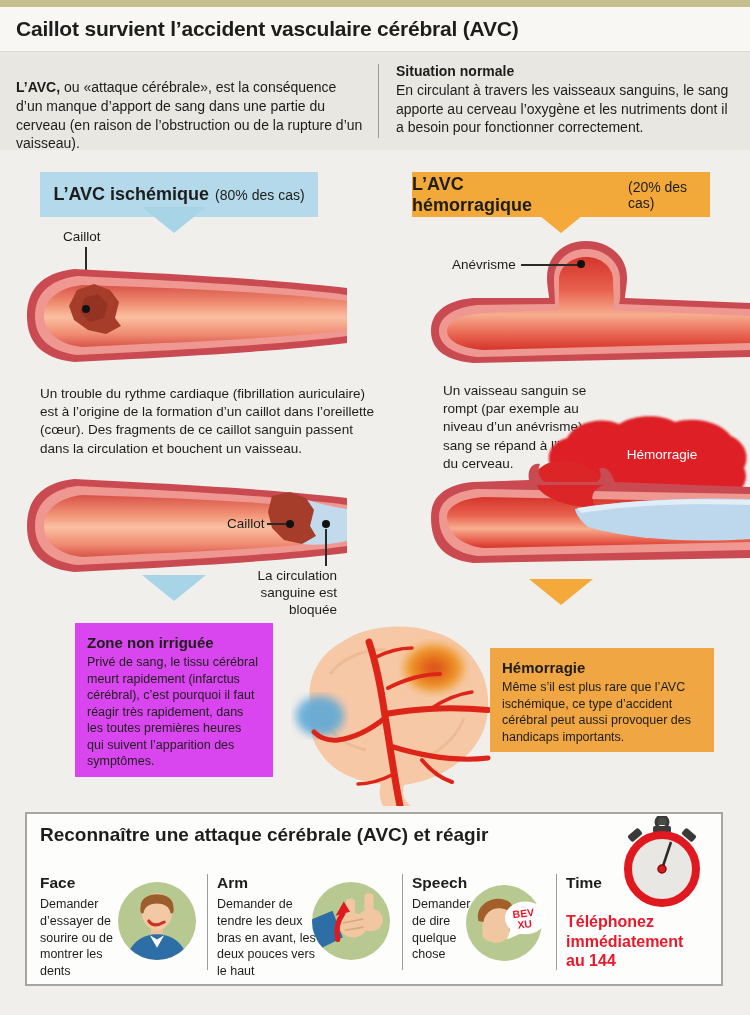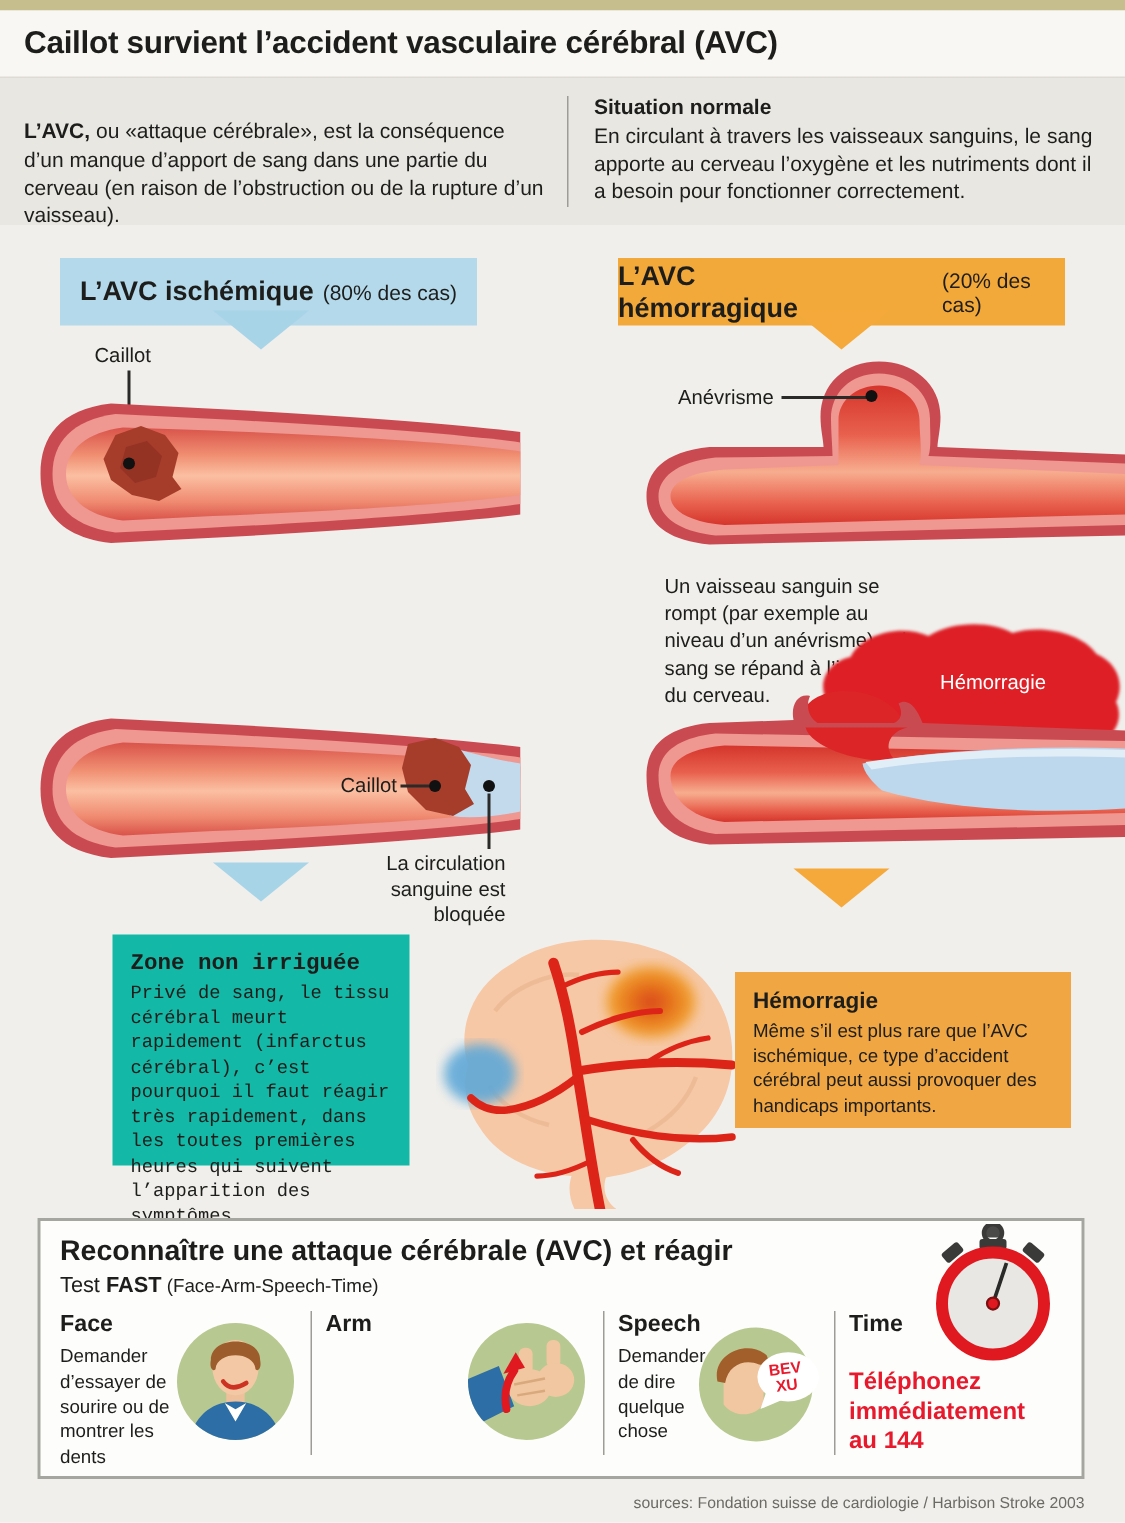--- a/index.html
+++ b/index.html
@@ -21,21 +21,21 @@
   .tri{width:0;height:0;border-left:32px solid transparent;border-right:32px solid transparent;}
   .tri-blue{border-top:26px solid #a8d4e8;}
   .tri-orange{border-top:26px solid #f5a93a;}
   .lbl{font-size:13.5px;color:#1d1d1b;}
   .vline{width:1.5px;background:#2a2a28;}
   .hline{height:1.5px;background:#2a2a28;}
   .dot{width:8px;height:8px;border-radius:50%;background:#111;}
   .desc{font-size:13.5px;line-height:1.35;}
   .blob-label{color:#fff;font-size:13.5px;text-align:center;}
   .info-box{box-sizing:border-box;padding:11px 12px;}
-  .box-blue{background:#14b8a6;font-family:Liberation Mono, monospace;}
+  .box-blue{background:#d946ef;}
   .box-orange{background:#f0a642;}
   .info-box .bt{font-size:15px;font-weight:bold;margin:0 0 3px 0;}
   .info-box .bx{font-size:12.5px;line-height:1.32;margin:0;}
   .fast-box{left:25px;top:812px;width:698px;height:174px;background:#fdfdfb;border:2px solid #a6a6a0;box-sizing:border-box;}
   .fast-title{left:40px;top:824px;font-size:19px;font-weight:bold;}
   .fast-sub{left:40px;top:849px;font-size:14.5px;}
   .fast-sub .note{font-size:12.5px;}
   .col-div{width:1px;background:#9d9c96;}
   .col-h{font-size:15.5px;font-weight:bold;}
   .col-t{font-size:12.5px;line-height:1.34;}
@@ -108,20 +108,21 @@
       </linearGradient>
     </defs>
     <path d="M48,60 C17,63 6,77 6,93 C6,109 17,122 48,125 L325,119 L325,65 L200,60 C200,56 202,48 202,40 C202,18 184,3 161,3 C138,3 122,18 122,40 C122,48 124,56 124,60 Z" fill="#ca4a52"></path>
     <path d="M52,67 C25,70 14,81 14,93 C14,105 25,116 52,119 L325,112 L325,71 L194,66 C196,60 195,50 195,41 C195,24 180,11 161,11 C142,11 129,24 129,41 C129,50 130,60 130,66 Z" fill="#ef9791"></path>
     <path d="M58,75 C34,77 22,84 22,93 C22,102 34,110 58,112 L325,105 L325,78 L188,72 C190,64 188,52 188,42 C188,29 176,19 161,19 C146,19 134,29 134,42 C134,52 134,64 134,72 Z" fill="url(#lum2)"></path>
   </svg>
   <div class="abs lbl" style="left:452px;top:257px;">Anévrisme</div>
   <div class="abs hline" style="left:521px;top:264px;width:58px;"></div>
   <div class="abs dot" style="left:577px;top:260px;"></div>
 
+  <div class="abs desc" style="left:40px;top:385px;width:345px;">Un trouble du rythme cardiaque (fibrillation auriculaire) est à l’origine de la formation d’un caillot dans l’oreillette (cœur). Des fragments de ce caillot sanguin passent dans la circulation et bouchent un vaisseau.</div>
   <div class="abs desc" style="left:443px;top:382px;width:172px;">Un vaisseau sanguin se rompt (par exemple au niveau d’un anévrisme) et le sang se répand à l’intérieur du cerveau.</div>
 
   <svg class="abs blur1" style="left:535px;top:412px;" width="215" height="100" viewBox="0 0 215 100">
     <path d="M20,60 C8,48 14,30 32,26 C40,10 66,4 84,12 C100,2 126,2 140,10 C160,4 186,10 196,24 C210,30 215,44 209,56 C215,68 207,82 191,86 C175,96 150,98 132,92 C112,100 84,98 70,88 C48,92 28,80 20,60 Z" fill="#de1f26"></path>
   </svg>
   <div class="abs blob-label" style="left:612px;top:447px;width:100px;">Hémorragie</div>
 
   <svg class="abs" style="left:22px;top:478px;" width="325" height="95" viewBox="0 0 325 95">
     <path d="M52,1 C18,5 5,23 5,48 C5,73 18,90 52,94 L110,91 C210,86 285,80 325,75 L325,20 C285,15 210,9 110,4 Z" fill="#ca4a52"></path>
     <path d="M55,8 C26,12 13,27 13,48 C13,69 26,83 55,87 L115,84 C215,79 290,73 325,68 L325,27 C290,22 215,16 115,11 Z" fill="#ef9791"></path>
@@ -181,21 +182,20 @@
     </g>
   </svg>
 
   <div class="abs info-box box-orange" style="left:490px;top:648px;width:224px;height:104px;">
     <p class="bt">Hémorragie</p>
     <p class="bx">Même s’il est plus rare que l’AVC ischémique, ce type d’accident cérébral peut aussi provoquer des handicaps importants.</p>
   </div>
 
   <div class="abs fast-box"></div>
   <div class="abs fast-title">Reconnaître une attaque cérébrale (AVC) et réagir</div>
-  <div class="abs fast-sub"><span>Test </span><span class="b">FAST</span><span class="note"> (Face-Arm-Speech-Time)</span></div>
 
   <div class="abs col-div" style="left:207px;top:874px;height:96px;"></div>
   <div class="abs col-div" style="left:402px;top:874px;height:96px;"></div>
   <div class="abs col-div" style="left:556px;top:874px;height:96px;"></div>
 
   <div class="abs col-h" style="left:40px;top:874px;">Face</div>
   <div class="abs col-t" style="left:40px;top:896px;width:86px;">Demander d’essayer de sourire ou de montrer les dents</div>
   <svg class="abs" style="left:118px;top:882px;" width="78" height="78" viewBox="0 0 76 76">
     <defs>
         <clipPath id="cf">
@@ -207,20 +207,21 @@
       <rect x="32" y="42" width="12" height="14" fill="#eec19c"></rect>
       <path d="M8,76 C12,58 25,51 38,51 C51,51 64,58 68,76 Z" fill="#2e6ea6"></path>
       <path d="M31,52 L38,64 L45,52 L38,56 Z" fill="#fff"></path>
       <ellipse cx="38" cy="29" rx="15" ry="18" fill="#f2c9a4"></ellipse>
       <path d="M22,24 C22,8 54,8 54,24 C55,29 53,32 51,30 C50,18 26,18 25,30 C23,32 21,29 22,24 Z" fill="#9c5c2c"></path>
       <path d="M30,38 Q35,45 45,39" stroke="#cc3322" stroke-width="3" fill="none" stroke-linecap="round"></path>
     </g>
   </svg>
 
   <div class="abs col-h" style="left:217px;top:874px;">Arm</div>
+  <div class="abs col-t" style="left:217px;top:896px;width:100px;">Demander de tendre les deux bras en avant, les deux pouces vers le haut</div>
   <svg class="abs" style="left:312px;top:882px;" width="78" height="78" viewBox="0 0 76 76">
     <defs>
         <clipPath id="ca">
           <circle cx="38" cy="38" r="38"></circle>
         </clipPath>
       </defs>
     <circle cx="38" cy="38" r="38" fill="#b7c890"></circle>
     <g clip-path="url(#ca)">
       <polygon points="-4,38 20,28 30,54 2,68" fill="#2e6ea6"></polygon>
       <rect x="33" y="16" width="9" height="18" rx="4" fill="#f0c7a0"></rect>
@@ -250,15 +251,14 @@
     <rect x="39" y="1" width="10" height="8" fill="#4a4a48"></rect>
     <circle cx="44" cy="6" r="6" fill="none" stroke="#3a3a38" stroke-width="3"></circle>
     <rect x="35" y="10" width="18" height="7" rx="2" fill="#3a3a38"></rect>
     <rect x="10" y="15" width="14" height="8" rx="2" fill="#3a3a38" transform="rotate(-40 17 19)"></rect>
     <rect x="64" y="15" width="14" height="8" rx="2" fill="#3a3a38" transform="rotate(40 71 19)"></rect>
     <circle cx="44" cy="53" r="34" fill="#e8e7e4" stroke="#e0181f" stroke-width="8"></circle>
     <line x1="44" y1="53" x2="53" y2="26" stroke="#2a2a28" stroke-width="2.5"></line>
     <circle cx="44" cy="53" r="4" fill="#e0181f" stroke="#7a1010" stroke-width="1.5"></circle>
   </svg>
 
-  <div class="abs sources" style="right:27px;top:996px;">sources: Fondation suisse de cardiologie / Harbison Stroke 2003</div>
 
 </div>
 
 </body></html>

